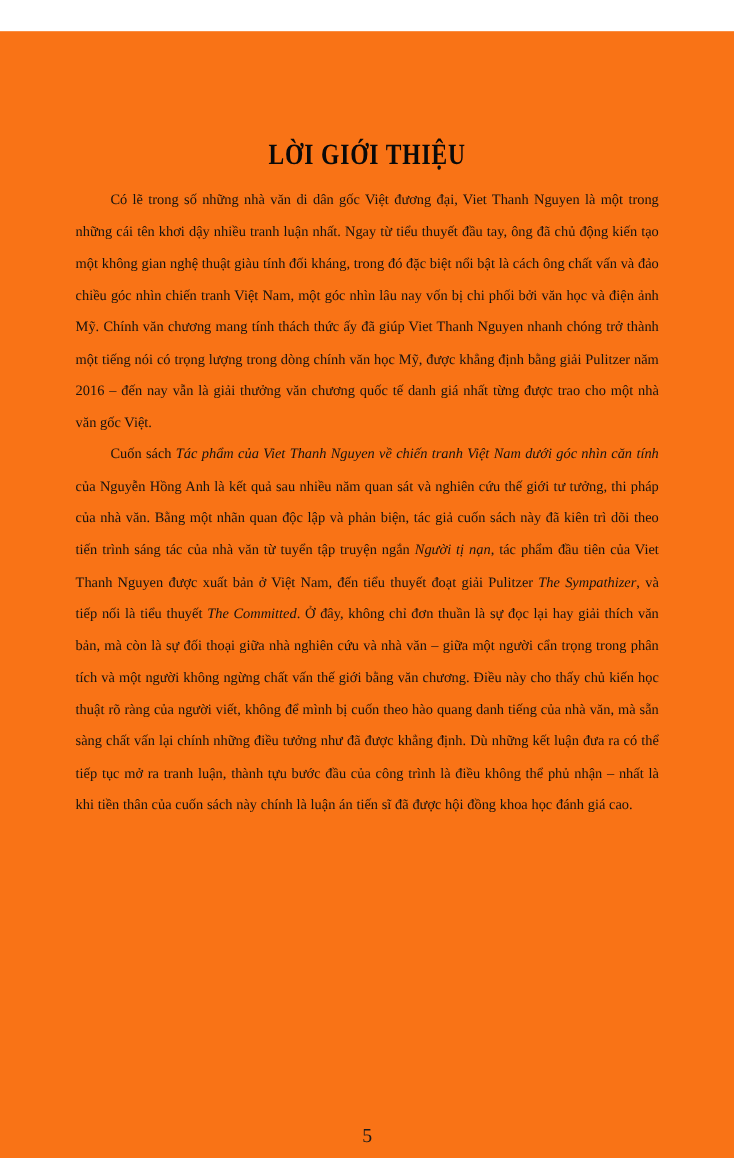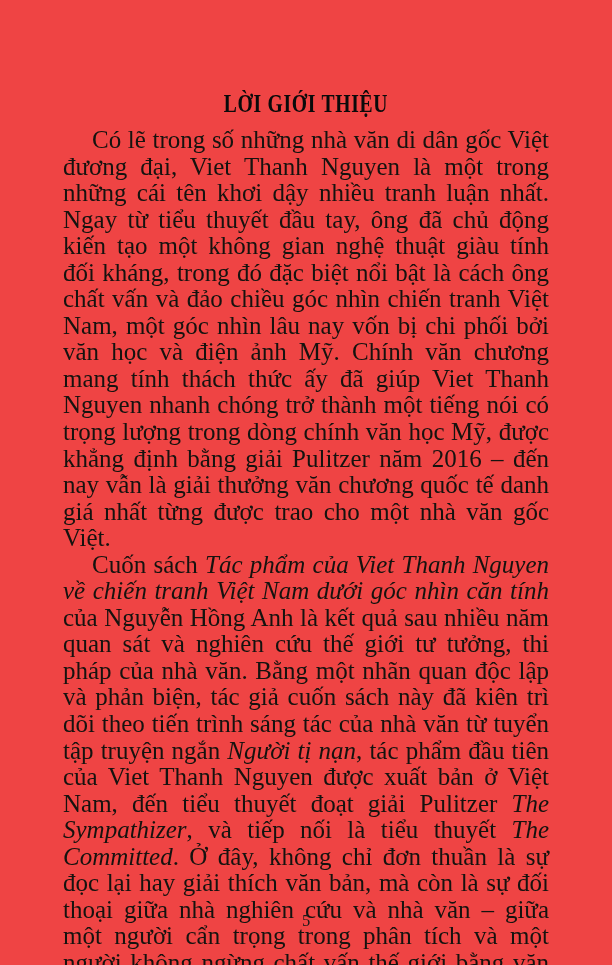--- a/index.html
+++ b/index.html
@@ -12,21 +12,22 @@
     height: 965px;
     position: relative;
     font-family: "Liberation Serif", "DejaVu Serif", serif;
     color: #100f0d;
     overflow: hidden;
   }
 
   .page {
     position: absolute;
     inset: 0;
-    background: #ef4444;
+    background: #f97316;
+    margin-top: 26px;
   }
 
   .page-title {
     position: absolute;
     top: 76px;
     left: 0;
     width: 612px;
     text-align: center;
     font-family: "Liberation Serif", "DejaVu Serif", serif;
     font-weight: bold;
@@ -44,21 +45,21 @@
     top: 127px;
     left: 63px;
     width: 486px;
   }
 
   .para {
     margin: 0;
     text-align: justify;
     text-justify: inter-word;
     text-indent: 29px;
-    font-size: 25px;
+    font-size: 12px;
     line-height: 26.55px;
     color: #15130f;
     hyphens: none;
     word-spacing: 0.1px;
   }
 
   .para + .para {
     margin-top: 0px;
   }
 

